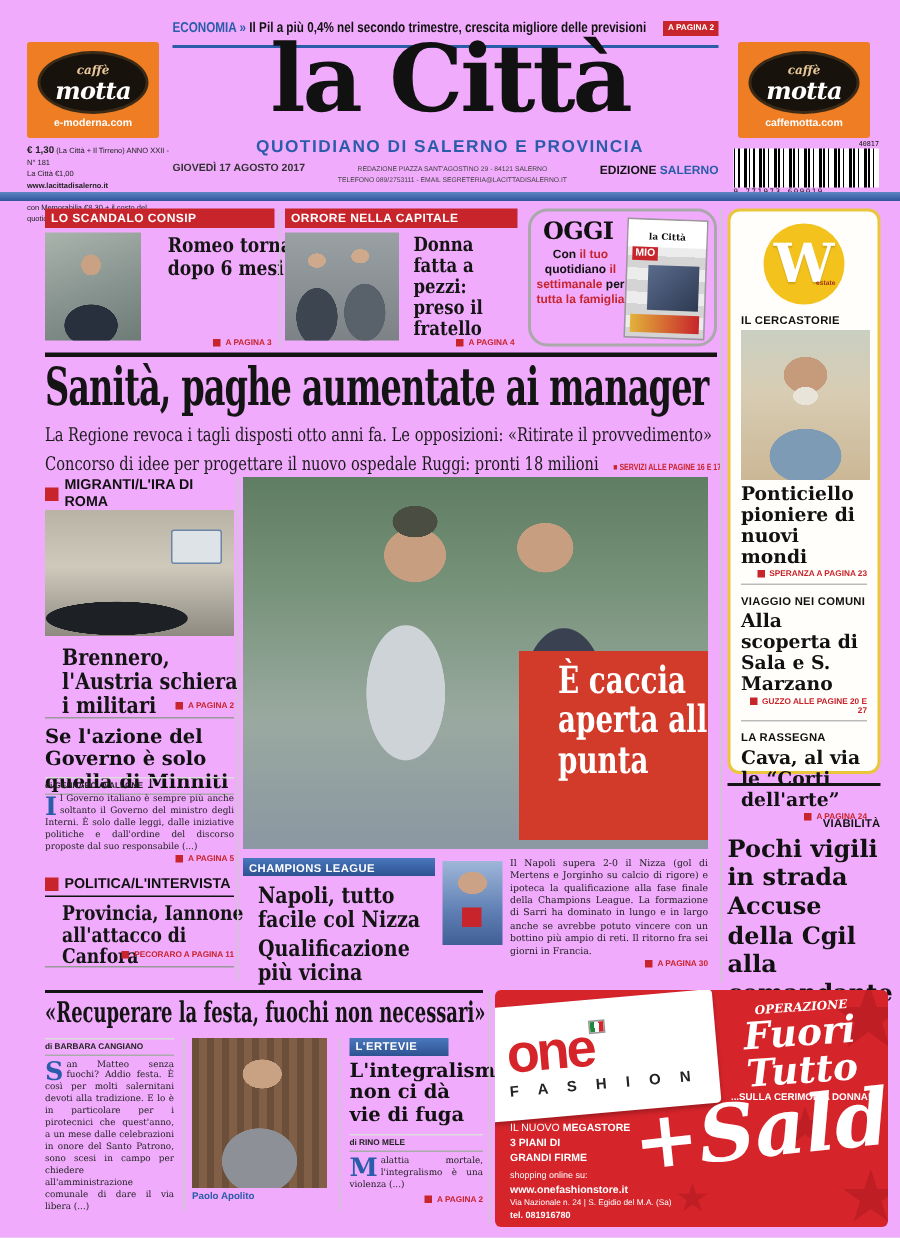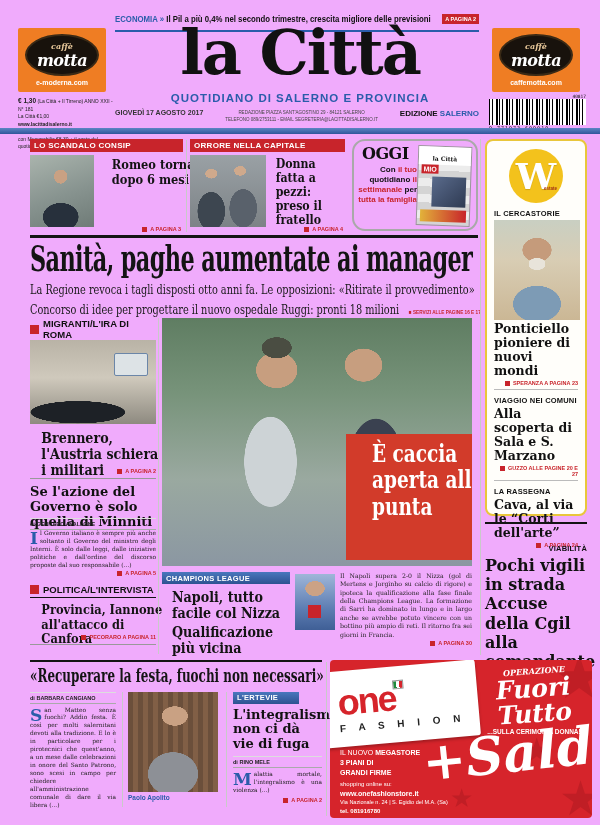--- a/index.html
+++ b/index.html
@@ -174,21 +174,21 @@
 
   <div class="abs" style="left:190px;top:139px;width:155px;height:93px;">
     <div class="kbar">ORRORE NELLA CAPITALE</div>
     <div class="photo p-capitale" style="left:0;top:16px;width:76px;height:72px;"></div>
     <div class="abs sh cond" style="left:80px;top:18px;font-size:13px;width:74px;">Donna fatta a pezzi: preso il fratello</div>
     <div class="pref abs" style="right:2px;bottom:0;"><span class="sq"></span><span>A PAGINA 4</span></div>
   </div>
 
   <div class="abs" style="left:352px;top:139px;width:126px;height:92px;border:2px solid #a9a9a9;border-radius:13px;box-sizing:border-box;">
     <div class="abs serif b" style="left:8px;top:3px;font-size:16px;letter-spacing:-0.5px;">OGGI</div>
-    <div class="abs b" style="left:3px;top:24px;width:60px;font-size:8px;line-height:1.25;text-align:right;">
+    <div class="abs b" style="left:3px;top:24px;width:60px;font-size:8px;line-height:1.25;text-align:center;">
       <span style="color:#111;">Con</span>
       <span style="color:#c8242b;">il tuo</span>
       <span style="color:#111;">quotidiano</span>
       <span style="color:#c8242b;">il settimanale</span>
       <span style="color:#111;">per</span>
       <span style="color:#c8242b;">tutta</span>
       <span style="color:#c8242b;">la famiglia</span>
     </div>
     <div class="abs" style="right:5px;top:5px;width:52px;height:78px;background:repeating-linear-gradient(180deg,#ececec 0 8px,#d4d4d4 8px 16px);border:1px solid #999;transform:rotate(2deg);">
       <div style="background:#fff;text-align:center;"><span class="serif b" style="font-size:6px;color:#111;">la Città</span></div>

